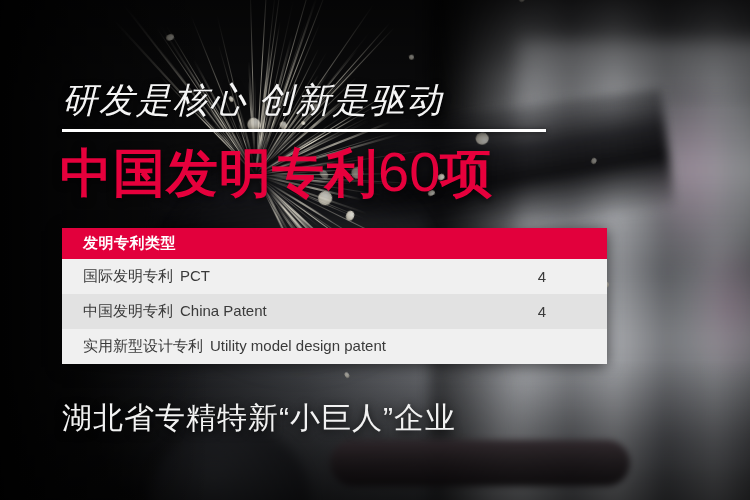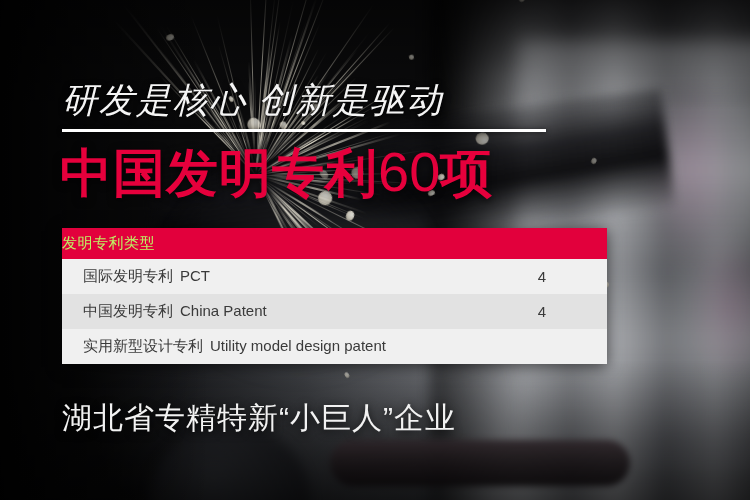--- a/index.html
+++ b/index.html
@@ -163,23 +163,24 @@
     box-shadow: 0 3px 14px rgba(0,0,0,0.55);
   }
   .tbl-head {
     display: flex;
     align-items: center;
     height: 31px;
     background: #e2003c;
   }
   .tbl-head .c1 {
     flex: 1;
+    padding-left: 21px;
     font-size: 15px;
-    font-weight: normal;
-    color: #bef264;
+    font-weight: bold;
+    color: #ffffff;
     letter-spacing: 0.5px;
   }
   .tbl-head .c2 {
     width: 118px;
     text-align: center;
     font-size: 15px;
     font-weight: bold;
     color: #ffffff;
     letter-spacing: 0.5px;
     padding-right: 6px;

